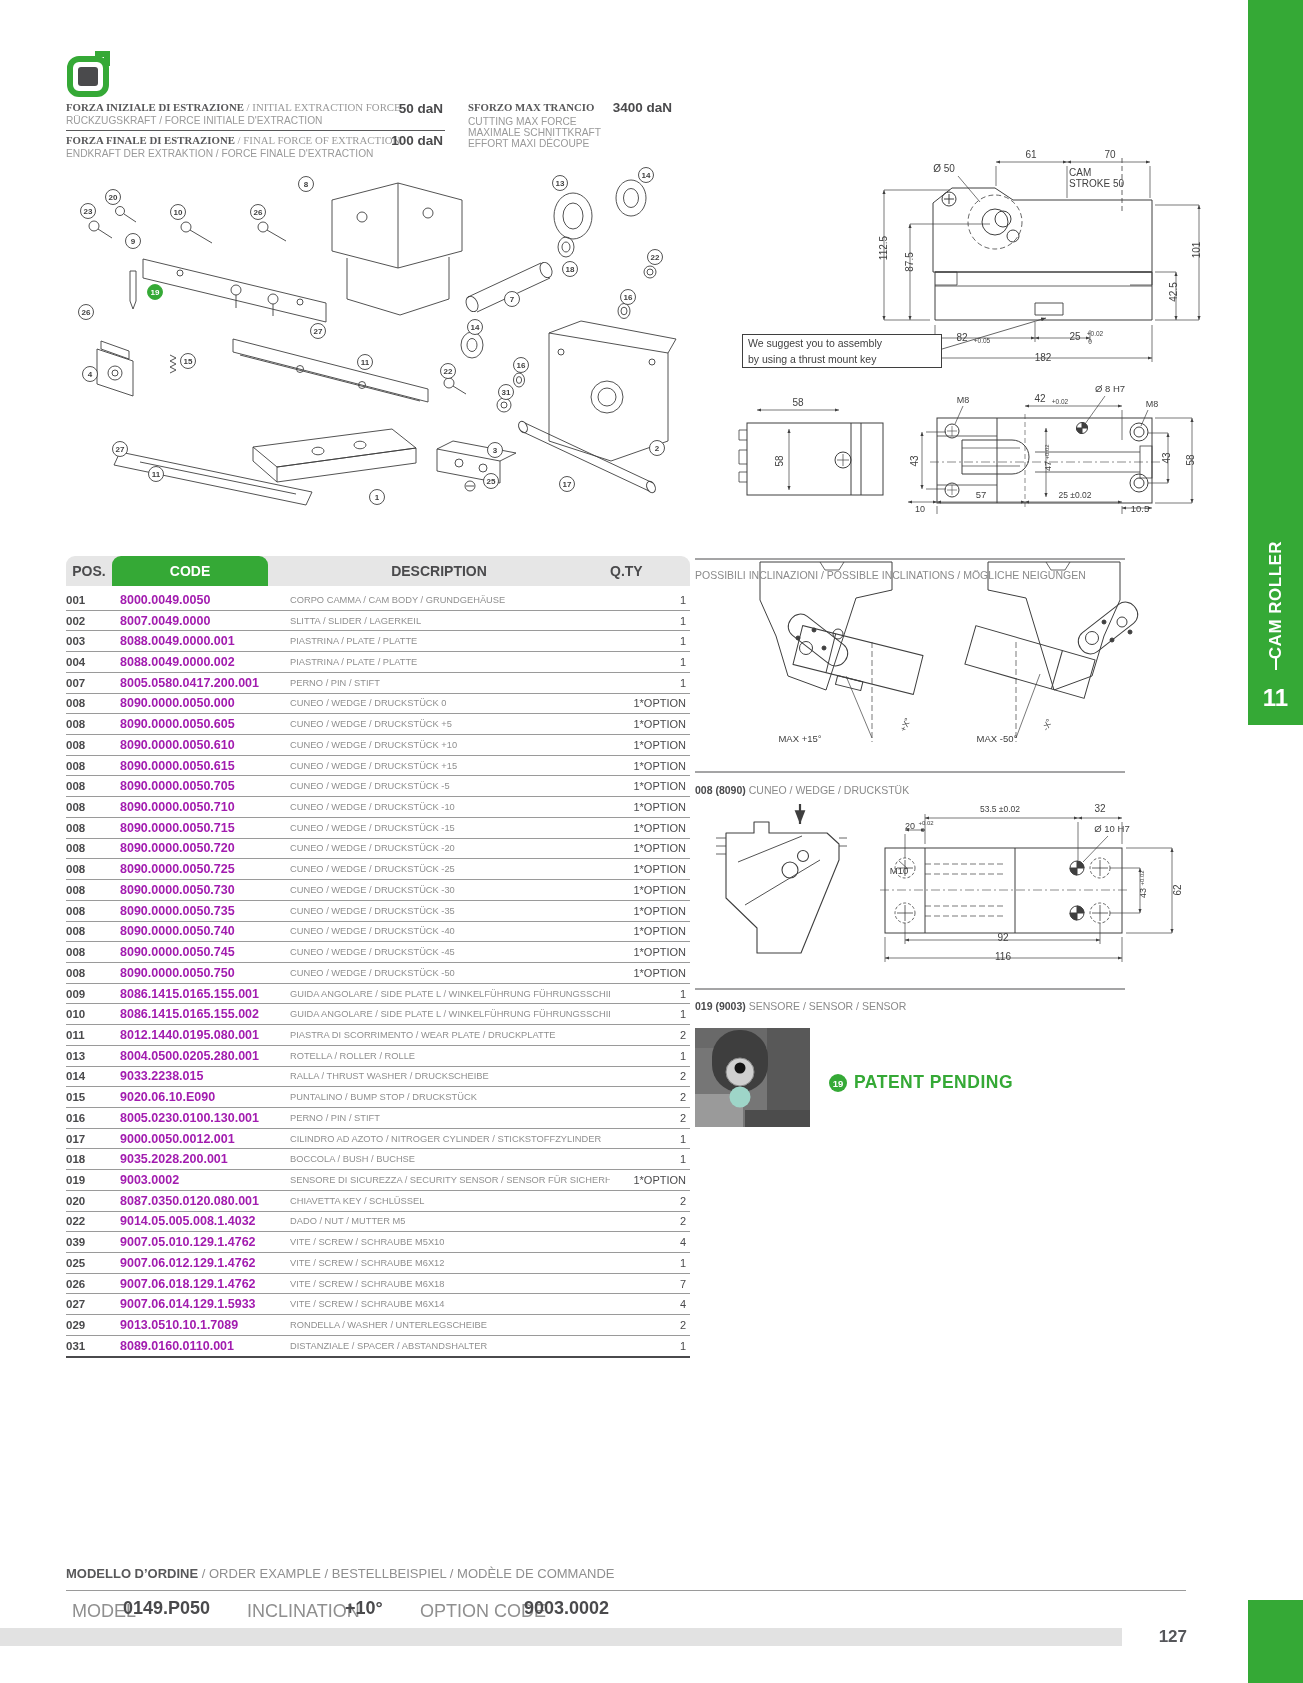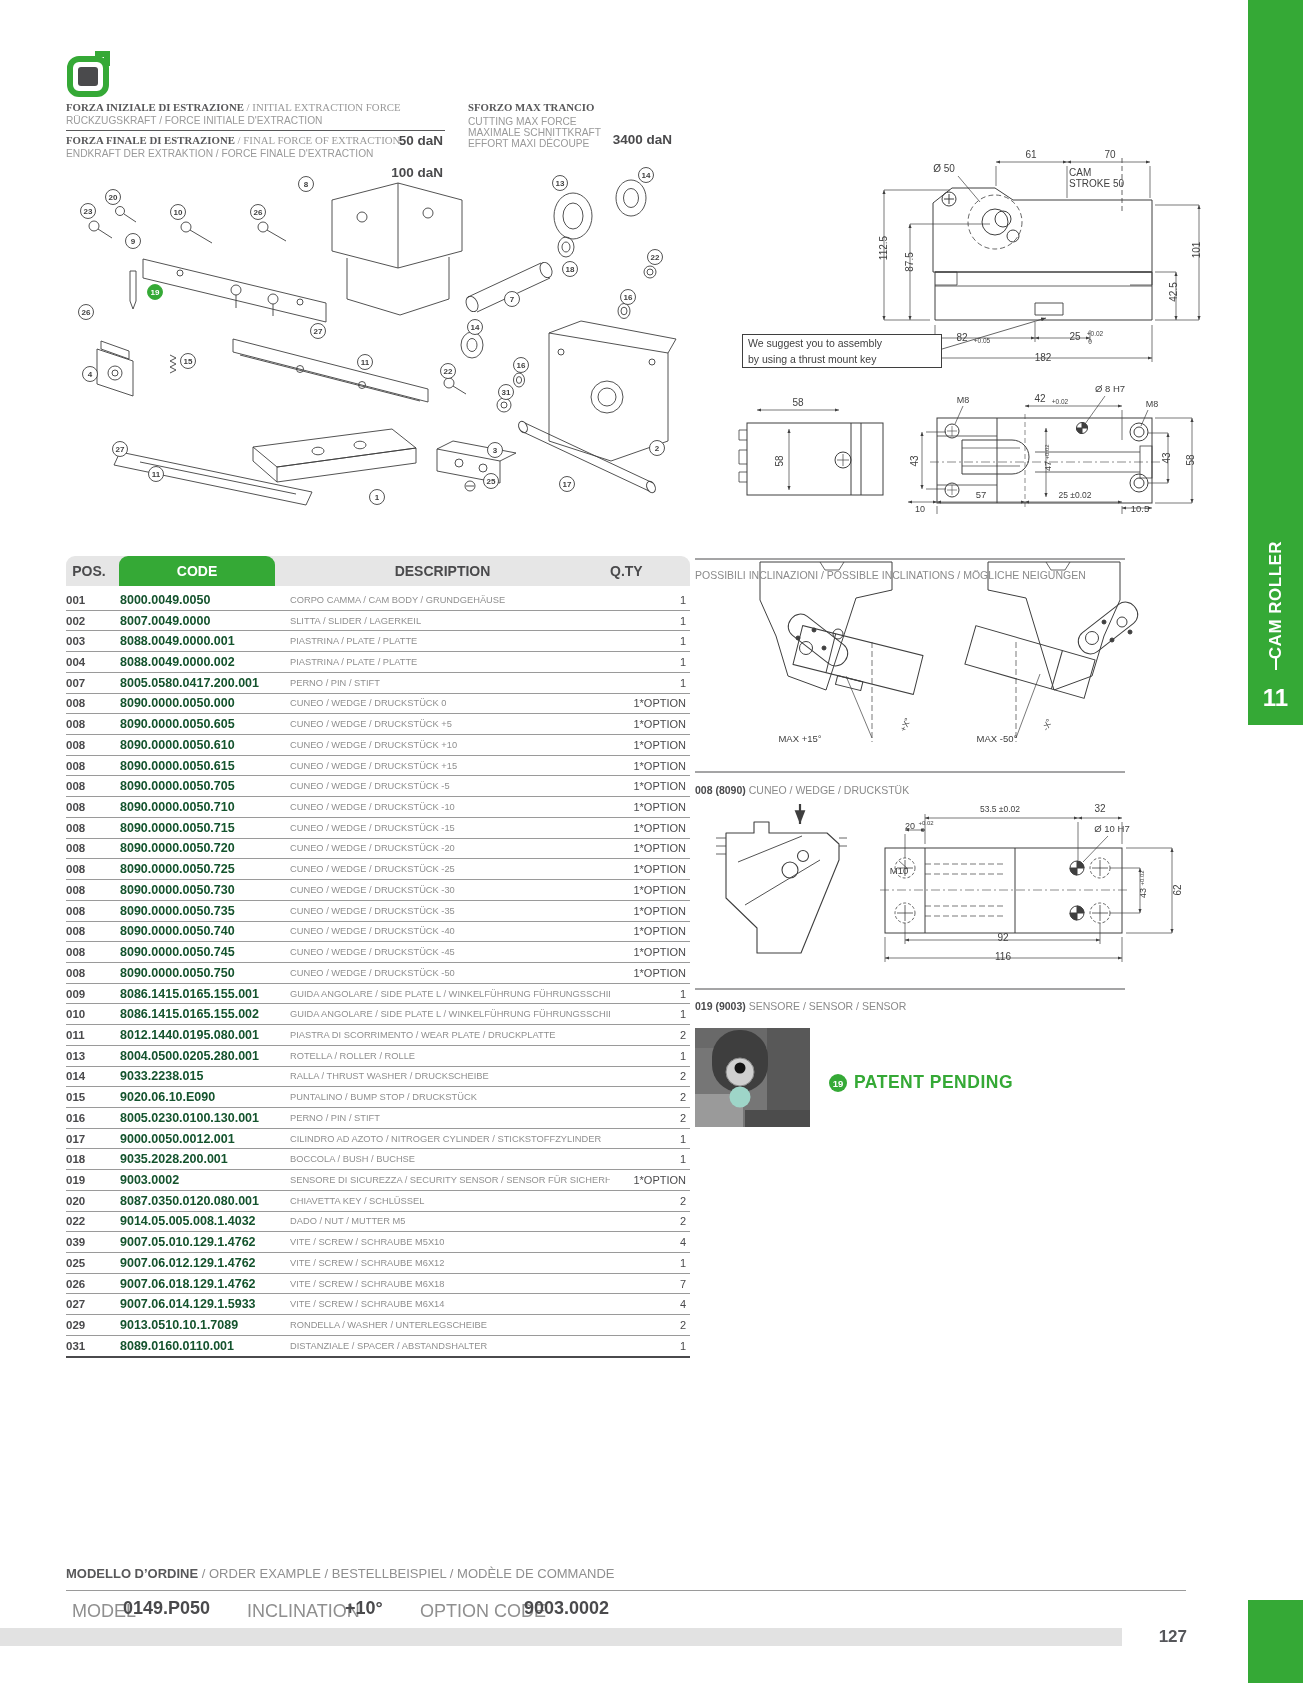--- a/index.html
+++ b/index.html
@@ -13,38 +13,38 @@
   .title .code{color:#58585a;font-weight:600;}
   .title .dash{color:#58585a;font-weight:600;}
   .title .cam{color:#4a4a4c;font-weight:bold;}
   .title .rest{color:#35a936;font-weight:bold;}
 
   
   .spec-label{font-size:10.8px;white-space:nowrap;font-family:Liberation Serif, serif;}
   .spec-label b{color:#58585a;}
   .spec-label span.lt{color:#9a9a9a;font-weight:normal;}
   .spec-sub{font-size:10.2px;color:#9a9a9a;white-space:nowrap;}
-  .spec-val{font-size:13.5px;font-weight:bold;color:#4a4a4c;text-align:right;margin-top:32px;}
+  .spec-val{font-size:13.5px;font-weight:bold;color:#4a4a4c;text-align:right;}
   .spec-div{height:1px;background:#58585a;}
 
   
   .thead{left:66px;top:556px;width:624px;height:30px;background:#e6e6e6;
          border-radius:9px 9px 0 0;display:flex;align-items:center;}
   .th{font-weight:bold;font-size:14px;color:#4a4a4c;}
   .th-pos{width:46px;text-align:center;}
   .th-code{width:156px;height:30px;background:#35a936;border-radius:9px 9px 0 0;color:#fff;
-           display:flex;align-items:center;justify-content:center;margin-left:7px;}
+           display:flex;align-items:center;justify-content:center;}
   .th-desc{flex:1;text-align:center;}
   .th-qty{width:80px;padding-right:6px;box-sizing:border-box;}
   #table-rows{left:66px;top:590px;width:624px;}
   .trow{display:flex;align-items:center;height:19.72px;border-bottom:1px solid #9a9a9a;}
   .trow:last-child{border-bottom:2px solid #4a4a4c;}
   .tc{white-space:nowrap;overflow:hidden;}
   .tc.pos{width:46px;font-weight:bold;font-size:11.5px;color:#4a4a4c;}
-  .tc.code{width:156px;padding-left:8px;box-sizing:border-box;font-weight:bold;font-size:12.5px;color:#14532d;}
+  .tc.code{width:156px;padding-left:8px;box-sizing:border-box;font-weight:bold;font-size:12.5px;color:#a21caf;}
   .tc.desc{flex:1;font-size:9.3px;color:#8f8f8f;padding-left:22px;}
   .tc.qty{width:80px;text-align:right;padding-right:4px;box-sizing:border-box;font-size:11px;color:#4a4a4c;}
 
   
   .sec-head{font-size:10.5px;color:#8a8a8a;white-space:nowrap;}
   .sec-head b{color:#4a4a4c;}
   .note-box{left:742px;top:334px;width:188px;height:32px;border:1px solid #3f3f3f;
             font-size:10.5px;color:#3f3f3f;line-height:16px;padding:0 5px;background:#fff;}
 
   

